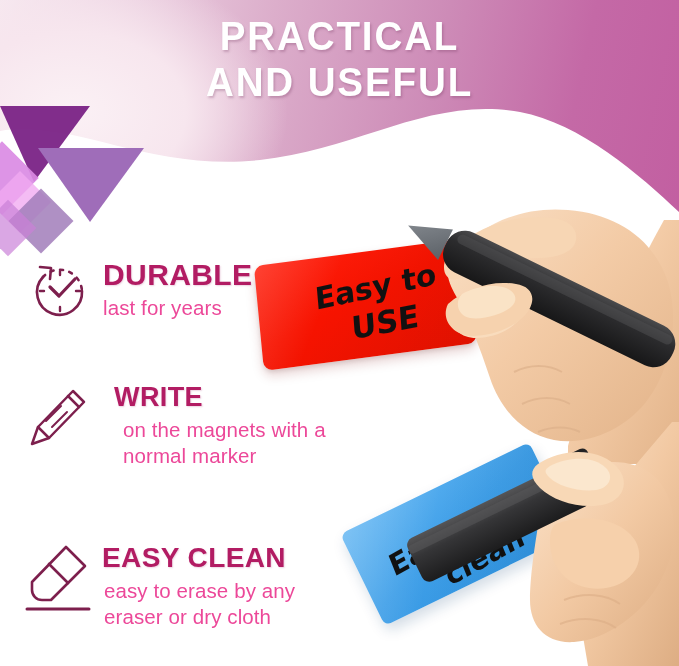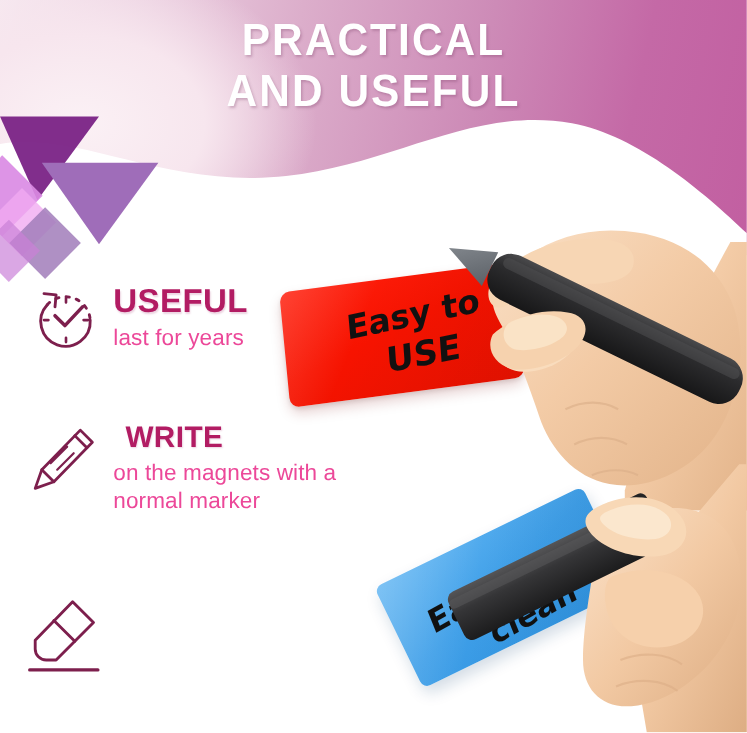--- a/index.html
+++ b/index.html
@@ -60,21 +60,21 @@
     white-space:nowrap;
   }
   .f1 .fhead { font-size:30px; }
   .f2 .fhead { font-size:27px;margin-left:12px; }
   .f3 .fhead { font-size:28px; }
   .fbody {
     color:#ec4899; font-size:20.5px; line-height:1.28;
     margin-top:4px; white-space:pre-line; letter-spacing:0.1px;
   }
   .f1 .fbody { margin-top:3px; }
-  .f2 .fbody { margin-left:1px; }
+  .f2 .fbody { margin-left:21px; }
   .f3 .fbody { margin-left:2px; }
 
   
   .photo { position:absolute; }
 
   .magnet-red {
     left:258px; top:252px; width:215px; height:105px;
     background:linear-gradient(160deg,#ff1f0d 0%,#f71300 45%,#ea1200 100%);
     border-radius:9px;
     transform:rotate(-7.5deg) skewX(-2deg);
@@ -149,21 +149,21 @@
           <path d="M13,20 A22.5,22.5 0 1 0 52,34"></path>
           <path d="M13,20 A22.5,22.5 0 0 1 52,34" stroke-dasharray="3 6.5"></path>
           <path d="M10,10 L21,11 L20,22" stroke-linejoin="round" fill="none"></path>
           <path d="M10,10 C14,18 14,24 12,28" opacity="0"></path>
           <path d="M20,30 L29,39 L45,22" stroke-width="3.2" stroke-linejoin="round"></path>
           <path d="M30,14 L30,18 M30,50 L30,54 M10,34 L14,34 M46,34 L50,34" stroke-width="2.4"></path>
         </g>
       </svg>
     </span>
     <span class="ftext">
-      <span class="fhead">USEFUL</span>
+      <span class="fhead">DURABLE</span>
       <div class="fbody">last for years</div>
     </span>
   </div>
 
   <div class="feature f2">
     <span class="ficon">
       <svg width="64" height="76" viewBox="0 0 64 76">
         <g fill="none" stroke="#7d1f4d" stroke-width="2.5" stroke-linejoin="round" stroke-linecap="round">
           <path d="M46,10 L57,21 L22,57 L11,46 Z"></path>
           <path d="M11,46 L5,63 L22,57"></path>
@@ -183,20 +183,25 @@
   <div class="feature f3">
     <span class="ficon">
       <svg width="66" height="76" viewBox="0 0 66 76">
         <g fill="none" stroke="#7d1f4d" stroke-width="2.6" stroke-linejoin="round" stroke-linecap="round">
           <path d="M41,6 L60,25 L26,59 L17,59 A10,10 0 0 1 7,49 L7,41 Z"></path>
           <path d="M24,23 L43,42"></path>
           <path d="M2,68 L64,68" stroke-width="3"></path>
         </g>
       </svg>
     </span>
+    <span class="ftext">
+      <span class="fhead">EASY  CLEAN</span>
+      <div class="fbody">easy to erase by any
+eraser or dry cloth</div>
+    </span>
   </div>
 
   <div class="photo magnet-red">
     <div class="gloss"></div>
   </div>
   <div class="hand-red-text">
     <span class="hw hw-l1">Easy to</span>
     <span class="hw hw-l2">USE</span>
   </div>
 

